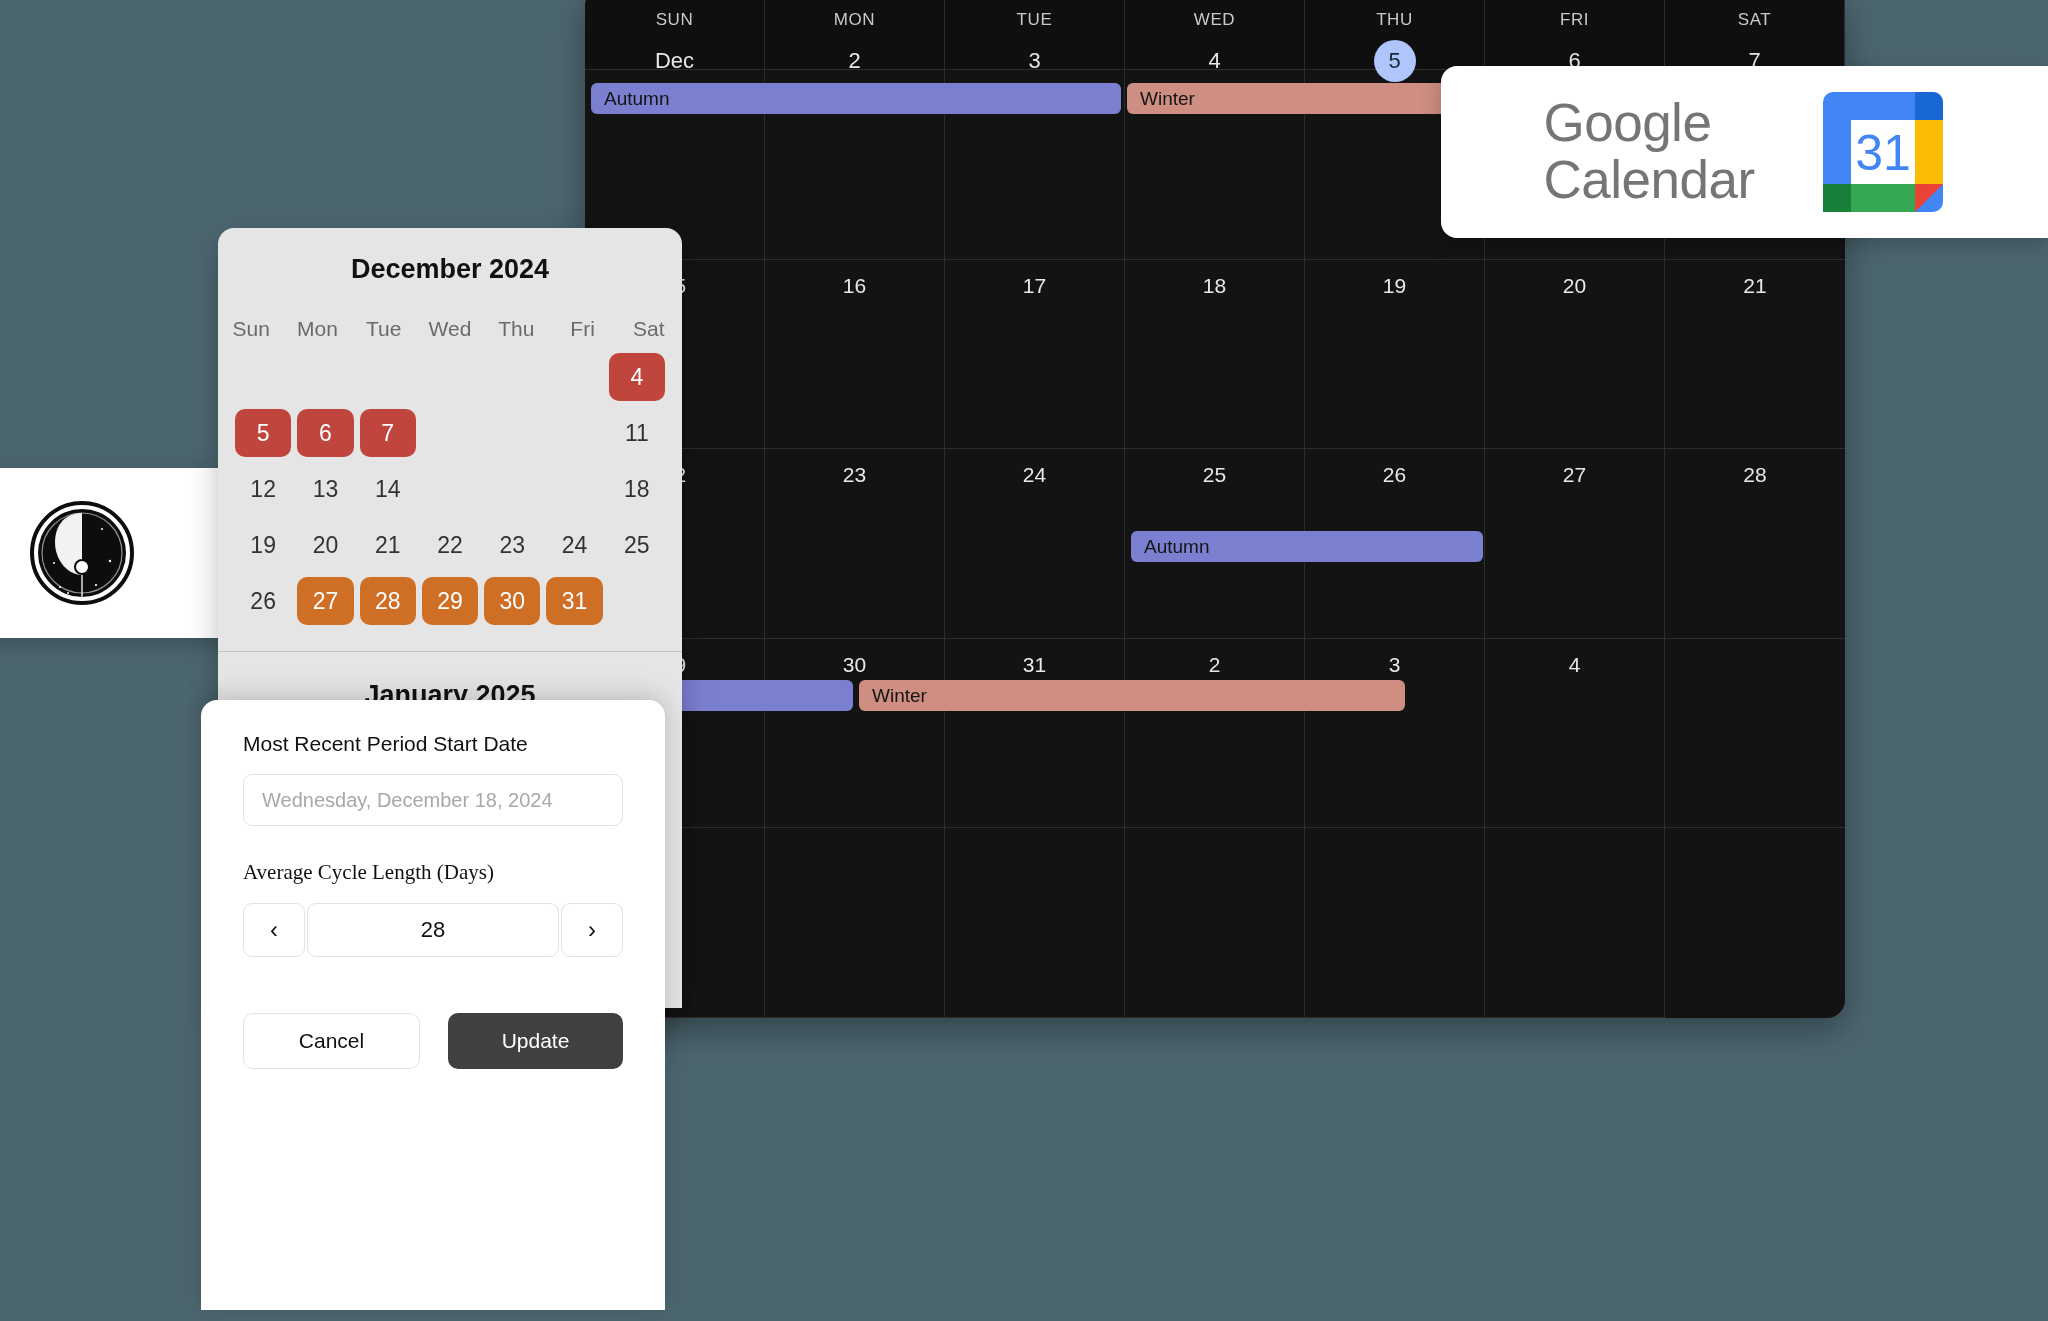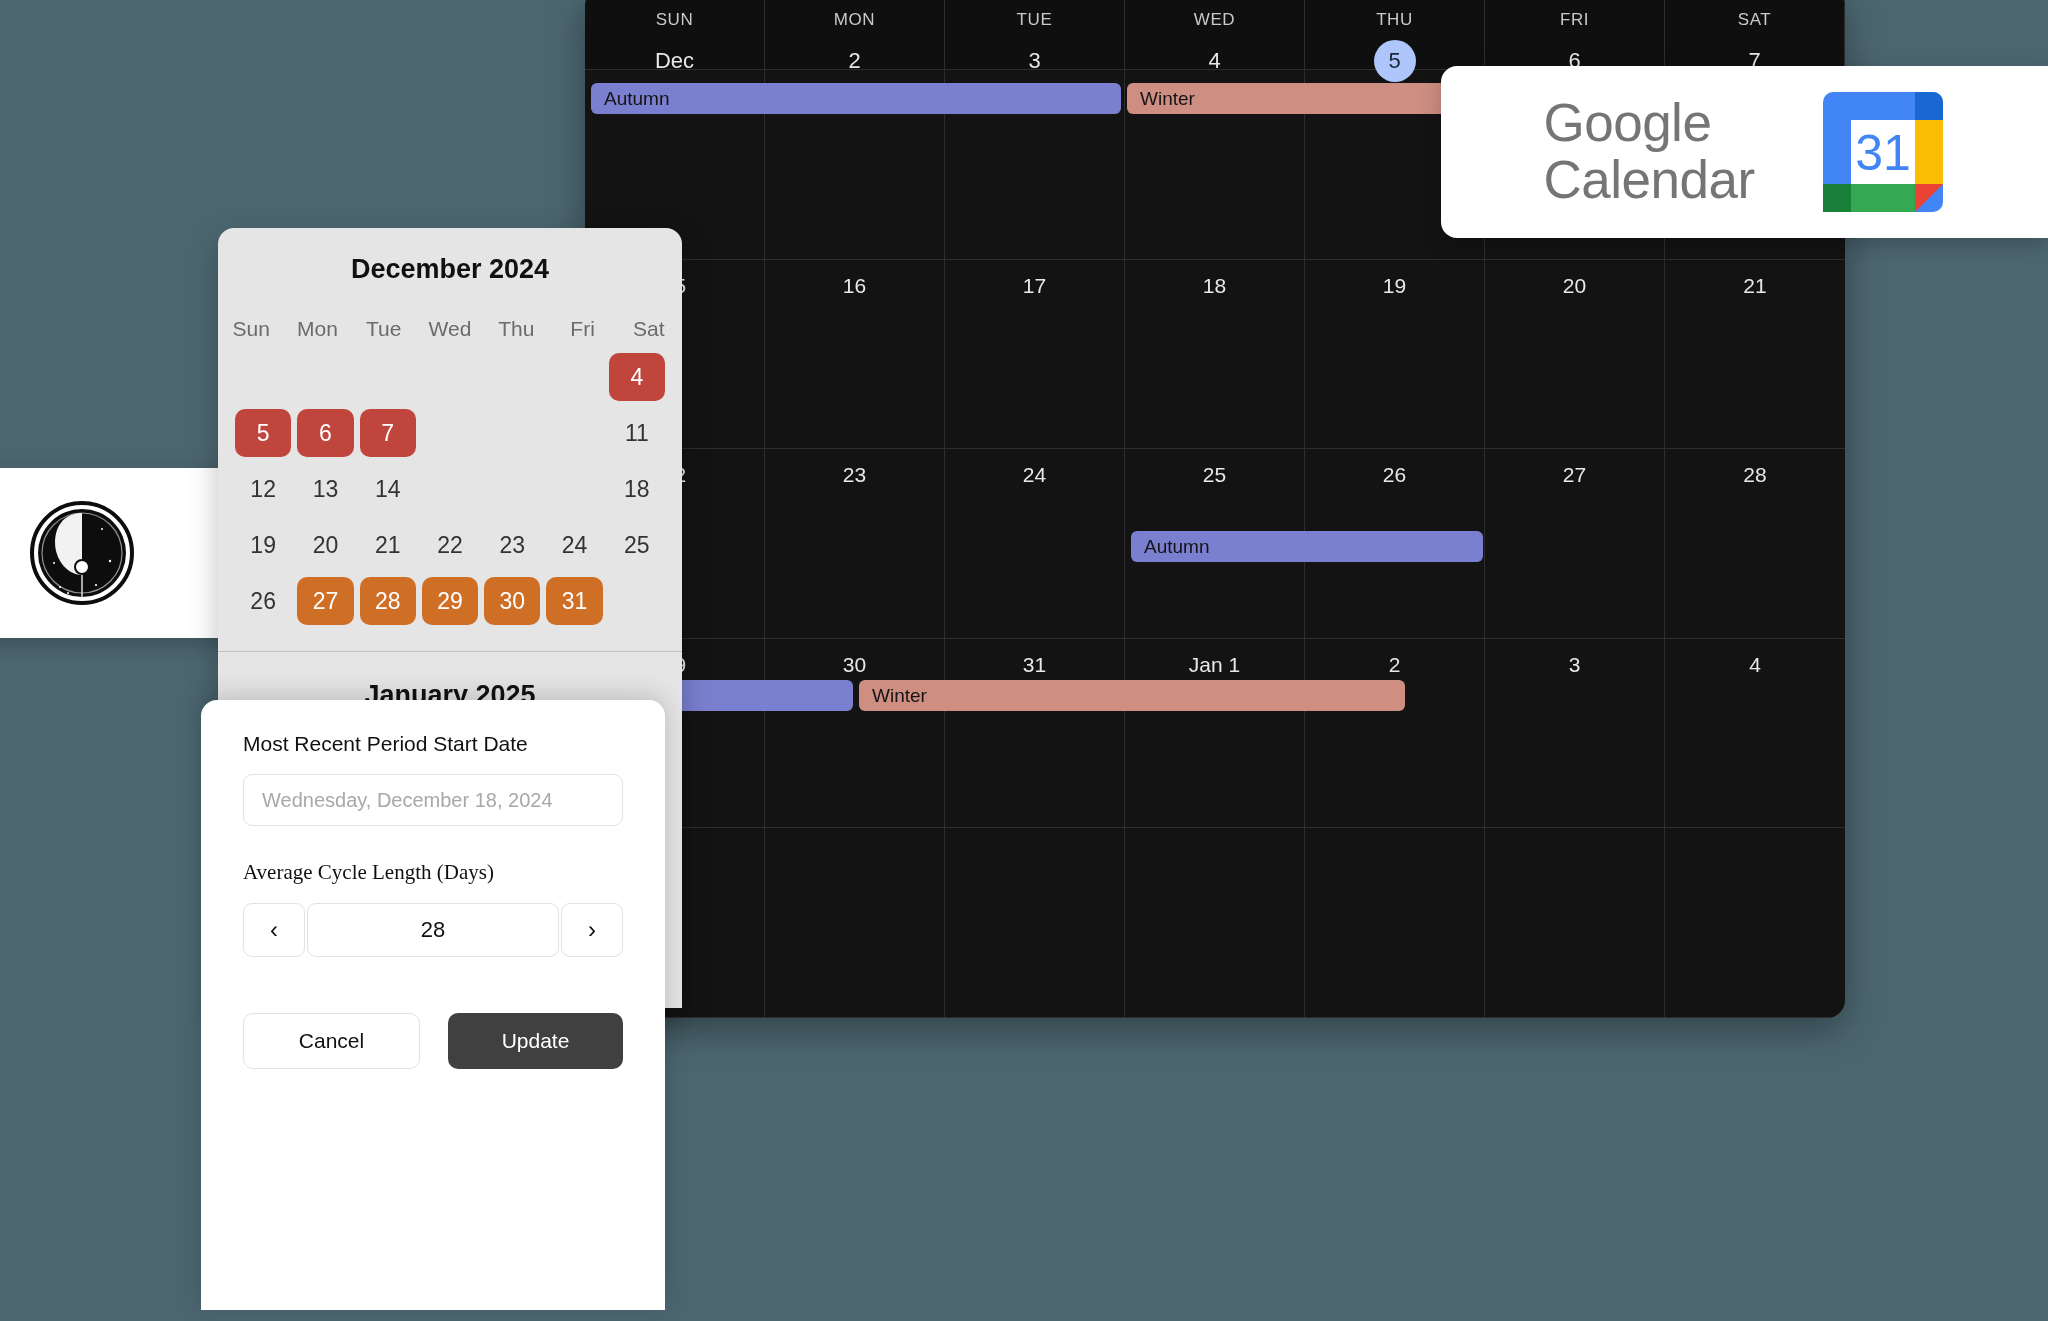--- a/index.html
+++ b/index.html
@@ -304,23 +304,20 @@
       </div>
 
     <div class="gc-cell">
         <span class="n">29</span>
       </div>
     <div class="gc-cell">
         <span class="n">30</span>
       </div>
     <div class="gc-cell">
         <span class="n">31</span>
-      </div>
-    <div class="gc-cell">
-        <span class="n">Jan 1</span>
       </div>
     <div class="gc-cell">
         <span class="n">2</span>
       </div>
     <div class="gc-cell">
         <span class="n">3</span>
       </div>
     <div class="gc-cell">
         <span class="n">4</span>
       </div>

